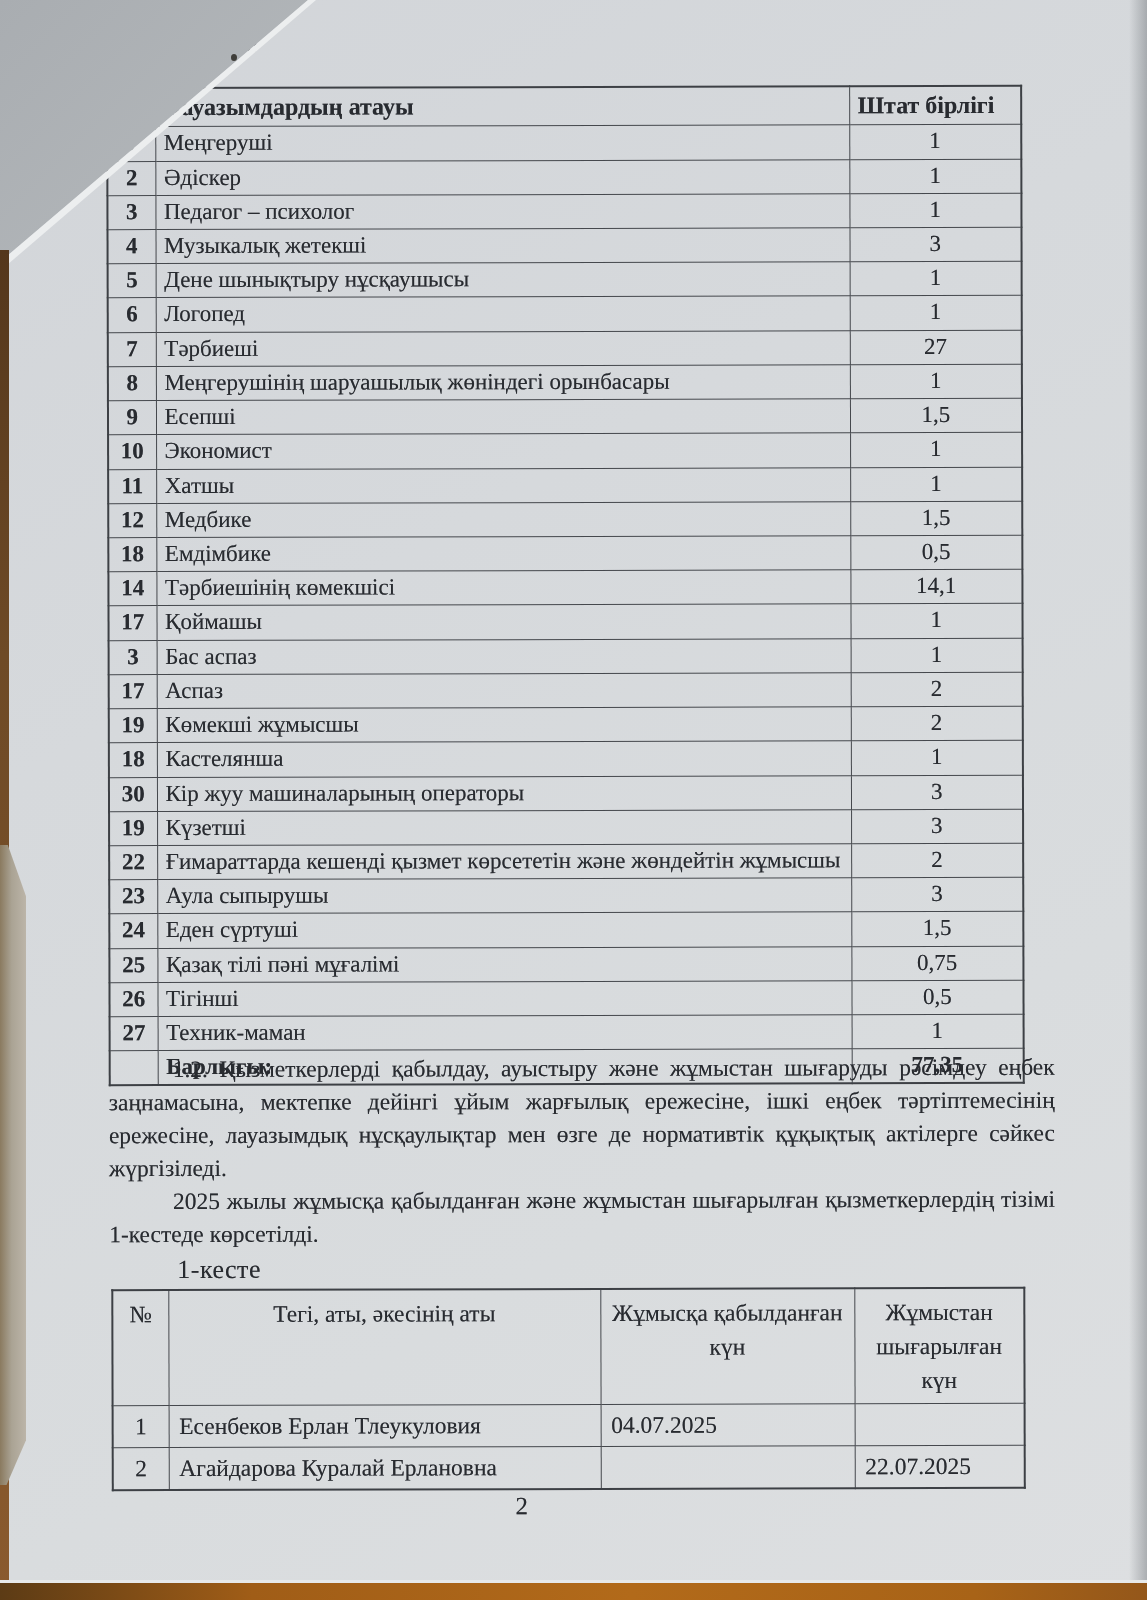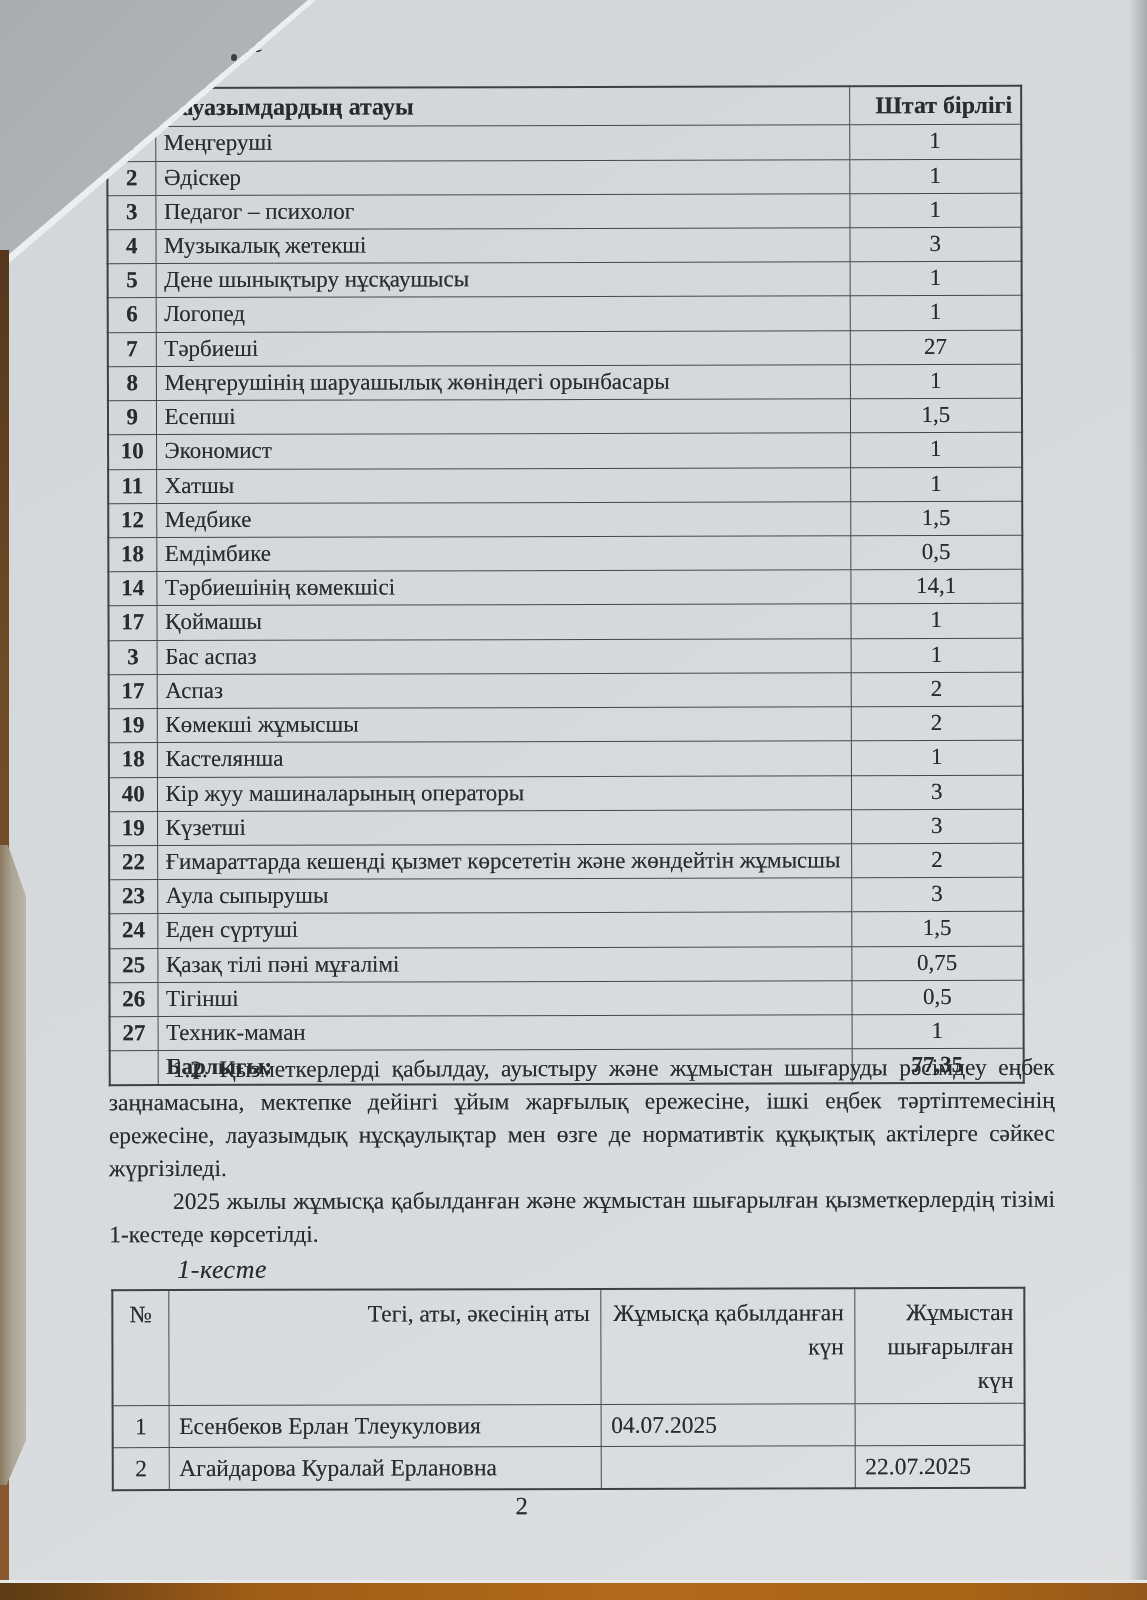--- a/index.html
+++ b/index.html
@@ -56,38 +56,38 @@
     position:absolute; right:0; top:0; width:18px; height:100%; z-index:2;
     background:linear-gradient(90deg, rgba(110,115,120,0) 0%, rgba(110,115,120,0.45) 100%);
   }
   .content {
     position:absolute; inset:0; z-index:1;
     color:#282b30;
     text-shadow:0 0 0.6px rgba(45,48,54,0.55);
     transform:rotate(-0.15deg);
   }
   .caption {
-    position:absolute; font-style:italic; font-size:26px; letter-spacing:0.5px;
+    position:absolute; font-size:26px; letter-spacing:0.5px;
   }
   .caption-1 { left:176px; top:28px; }
   .caption-2 { left:176px; top:1254px; }
 
   table { border-collapse:collapse; table-layout:fixed; background:transparent; }
   th, td { border:1.6px solid #45484d; }
 
   
   .staff-table {
     position:absolute; left:108px; top:86px; width:914px;
     font-size:23px; line-height:1.14;
     border:2.2px solid #3d4045;
   }
   .staff-table th {
     font-weight:bold; font-size:24px; padding:5px 8px; text-align:left;
   }
-  .staff-table th:first-child, .staff-table th:last-child { text-align:right; }
+  .staff-table th:first-child, .staff-table th:last-child { text-align:left; }
   .staff-table td { padding:3px 8px 4px 8px; vertical-align:top; }
   .staff-table td:first-child { font-weight:bold; text-align:center; }
   .staff-table td:nth-child(2) { text-align:justify; }
   .staff-table td:last-child { text-align:center; }
   .staff-table .total-row td { font-weight:bold; }
   .staff-table .total-row td:nth-child(2) { text-align:left; }
 
   
   .bodytext {
     position:absolute; left:108px; top:1052px; width:946px;
@@ -95,21 +95,21 @@
   }
   .bodytext p { margin:0; text-indent:64px; }
 
   
   .hires-table {
     position:absolute; left:110px; top:1288px; width:912px;
     font-size:23.5px; line-height:1.45;
     border:2.2px solid #3d4045;
   }
   .hires-table th {
-    font-weight:normal; padding:6px 10px; text-align:right; vertical-align:top;
+    font-weight:normal; padding:6px 10px; text-align:center; vertical-align:top;
   }
   .hires-table th:first-child { text-align:center; }
   .hires-table td { padding:3px 10px 4px 10px; height:34px; vertical-align:top; }
   .hires-table td:first-child { text-align:center; }
 
   .page-number {
     position:absolute; left:0; top:1492px; width:1040px;
     text-align:center; font-size:25px;
   }
 </style>
@@ -226,21 +226,21 @@
             <td>19</td>
             <td>Көмекші жұмысшы</td>
             <td>2</td>
           </tr>
           <tr>
             <td>18</td>
             <td>Кастелянша</td>
             <td>1</td>
           </tr>
           <tr>
-            <td>40</td>
+            <td>30</td>
             <td>Кір жуу машиналарының операторы</td>
             <td>3</td>
           </tr>
           <tr>
             <td>19</td>
             <td>Күзетші</td>
             <td>3</td>
           </tr>
           <tr>
             <td>22</td>

